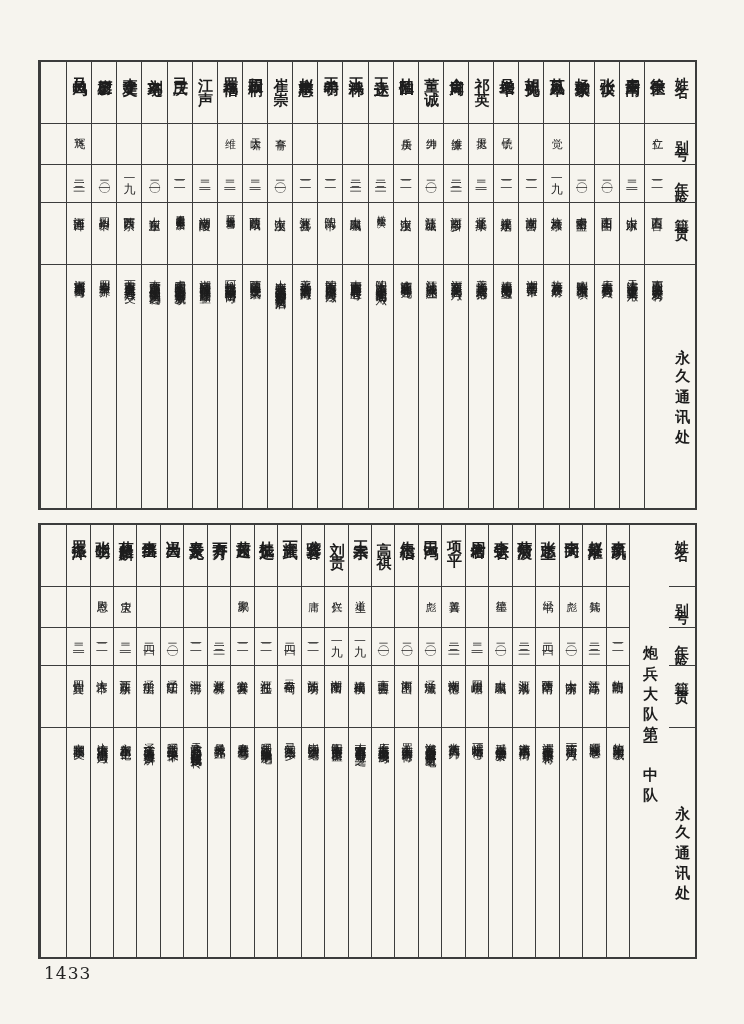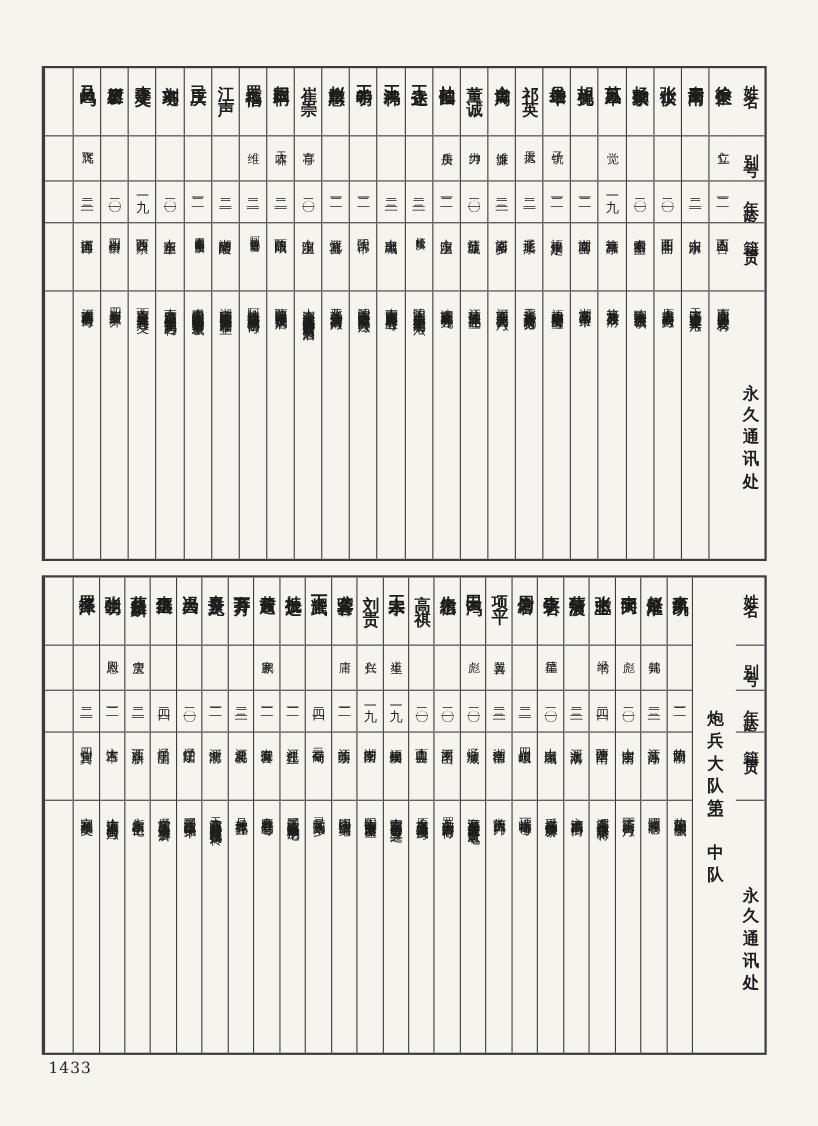--- a/index.html
+++ b/index.html
@@ -60,21 +60,21 @@
     font-size:14px;letter-spacing:0.55em;
   }
   .hdr.r-address{align-items:center;justify-content:center;padding-top:0;}
   .hdr.r-address .vtxt{font-size:15px;letter-spacing:1.35em;font-weight:700;}
   .unit-col .vtxt{
     font-size:15px;font-weight:700;letter-spacing:1.35em;
     padding-top:108px;
   }
   .page-number{
     position:absolute;left:44px;top:963px;
-    font-size:14px;letter-spacing:1px;color:#232323;
+    font-size:17px;letter-spacing:1px;color:#232323;
     font-family:"DejaVu Serif","Liberation Serif",serif;
   }
 </style>
 </head>
 <body>
 
 <div class="page">
 
   <div class="roster" id="roster-top">
     <div class="col header-col">

